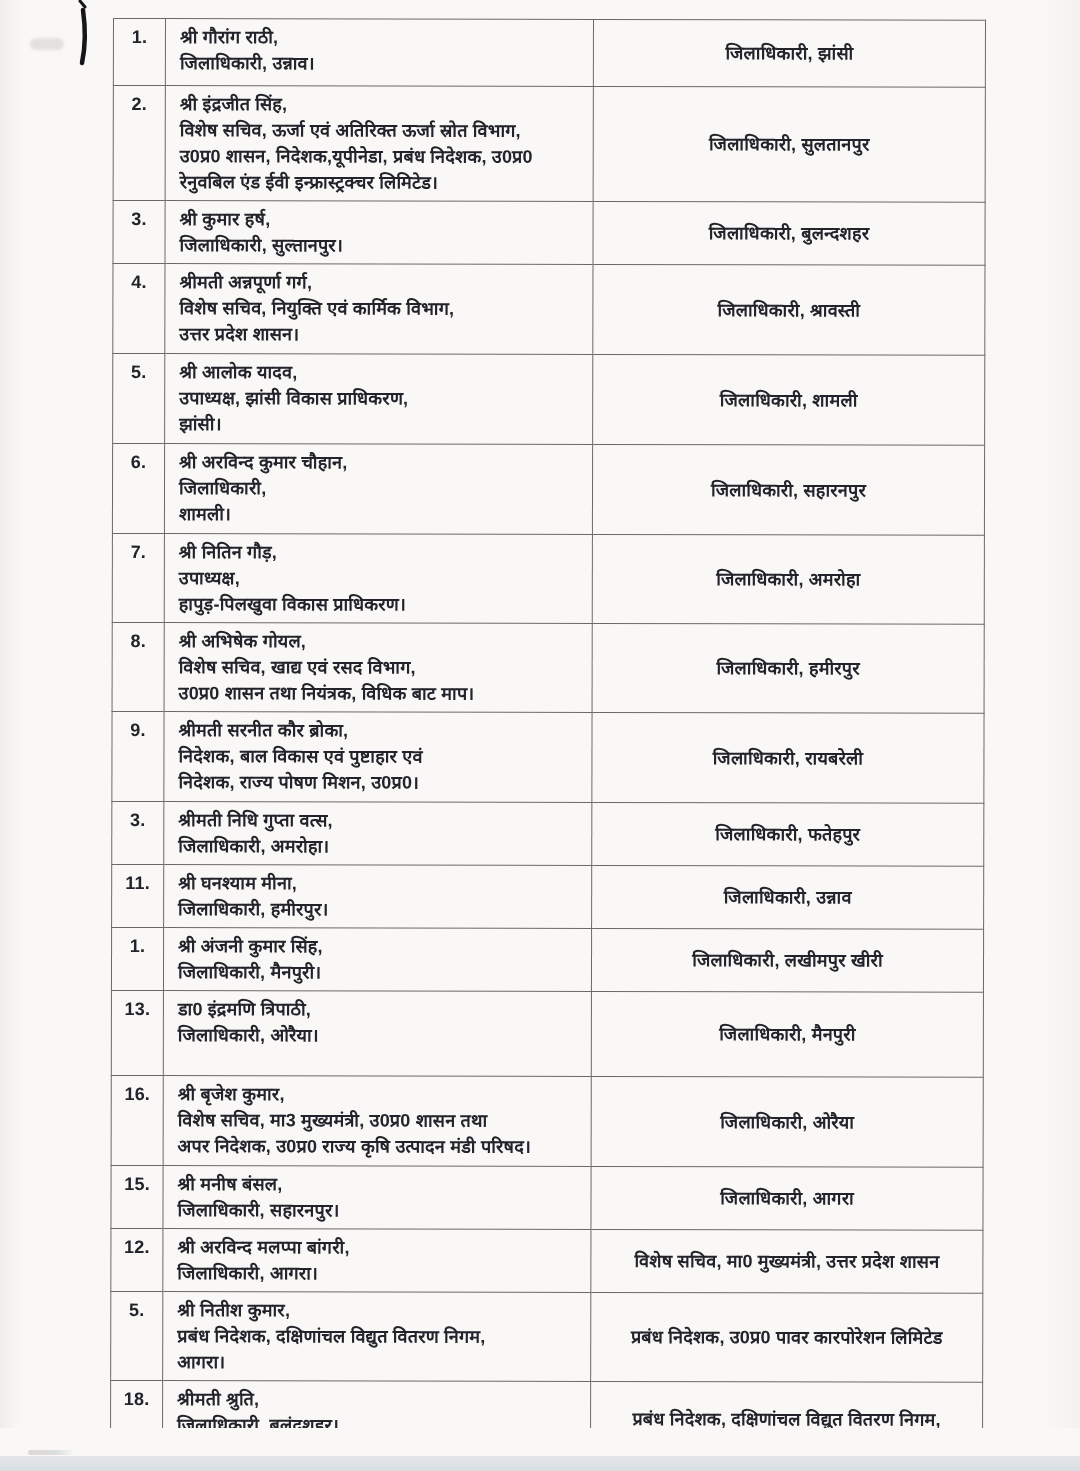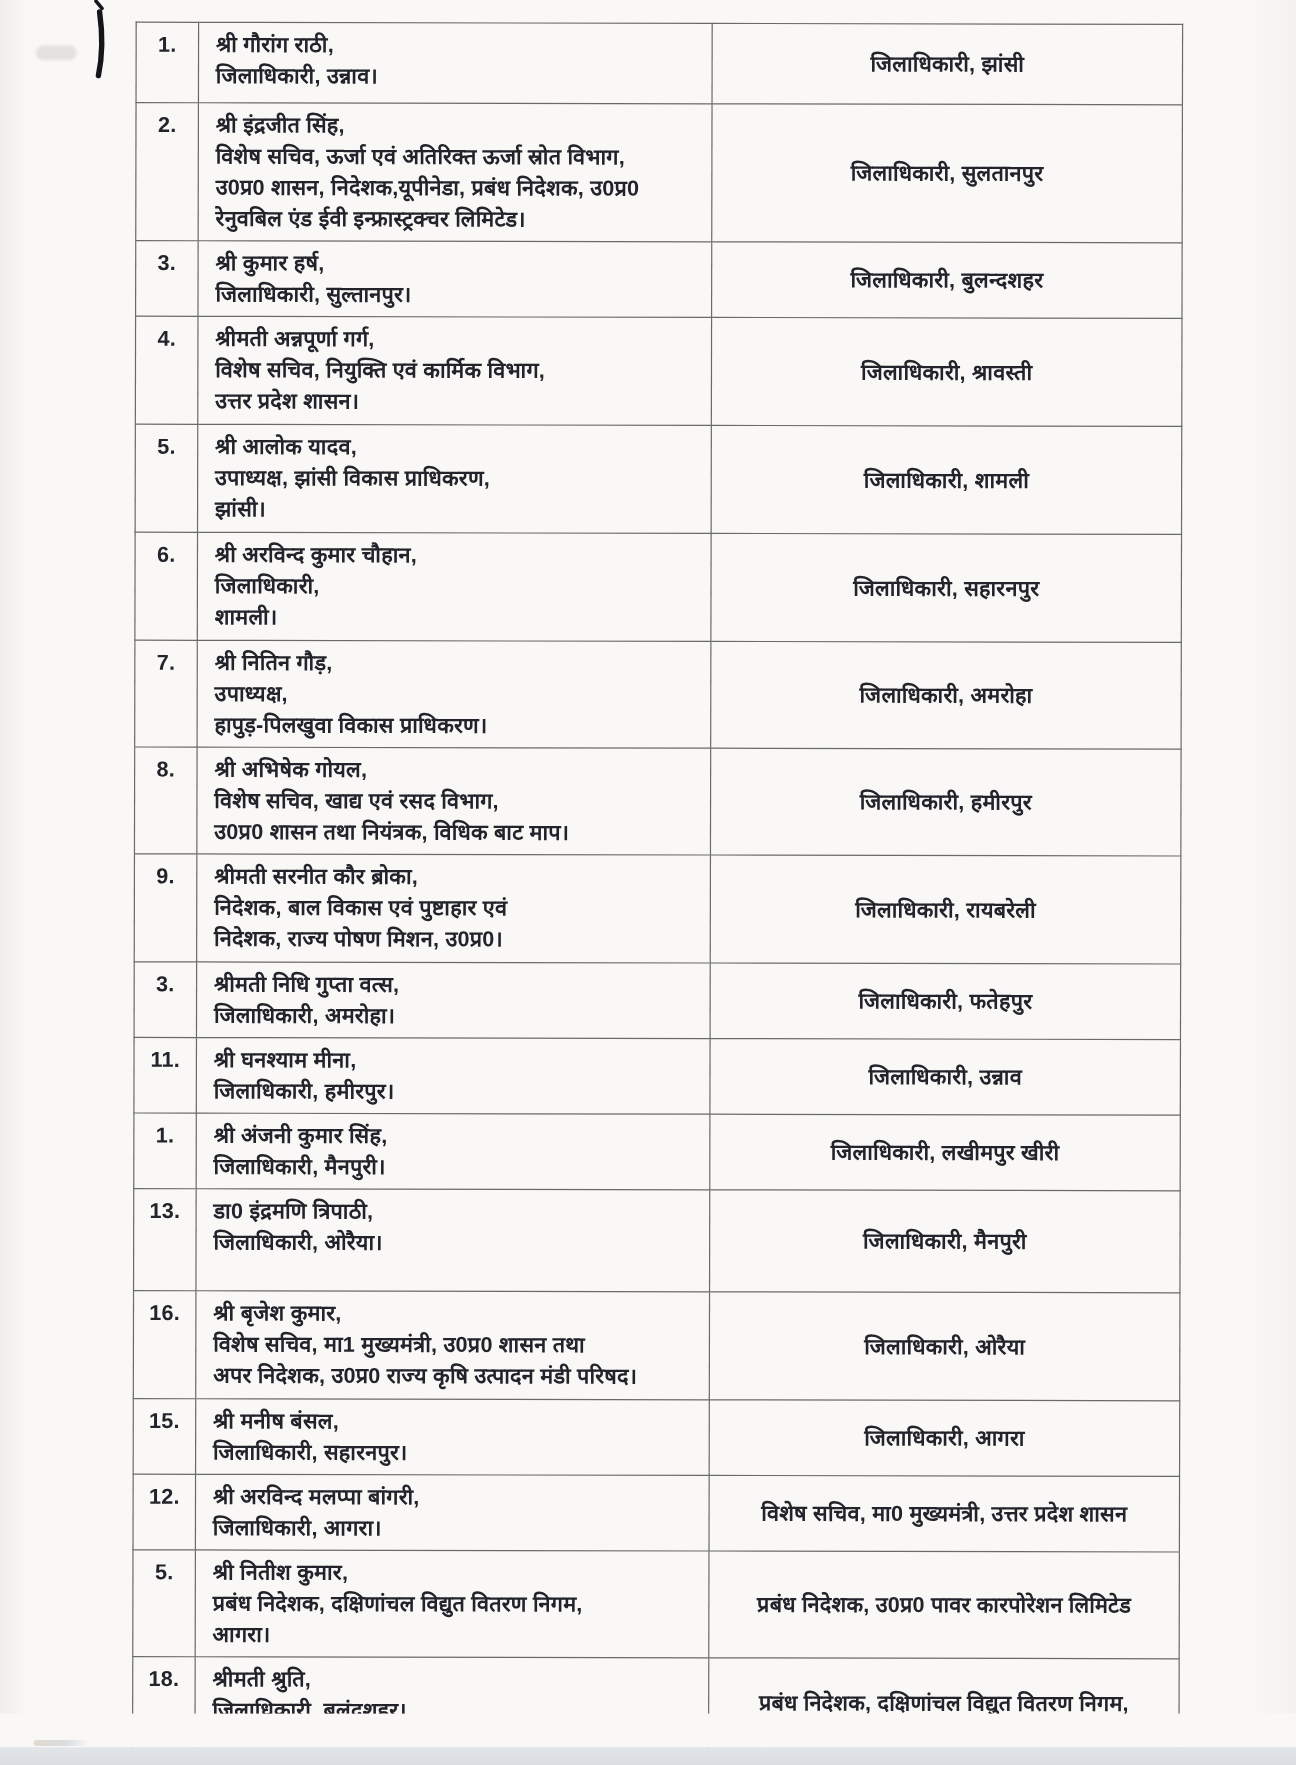--- a/index.html
+++ b/index.html
@@ -249,21 +249,21 @@
             <div>जिलाधिकारी, ओरैया।</div>
           </td>
           <td class="to-cell">
             <div>जिलाधिकारी, मैनपुरी</div>
           </td>
         </tr>
         <tr style="height: 90px;">
           <td class="serial-cell">16.</td>
           <td class="from-cell">
             <div>श्री बृजेश कुमार,</div>
-            <div>विशेष सचिव, मा1 मुख्यमंत्री, उ0प्र0 शासन तथा</div>
+            <div>विशेष सचिव, मा3 मुख्यमंत्री, उ0प्र0 शासन तथा</div>
             <div>अपर निदेशक, उ0प्र0 राज्य कृषि उत्पादन मंडी परिषद।</div>
           </td>
           <td class="to-cell">
             <div>जिलाधिकारी, ओरैया</div>
           </td>
         </tr>
         <tr style="height: 60px;">
           <td class="serial-cell">15.</td>
           <td class="from-cell">
             <div>श्री मनीष बंसल,</div>

